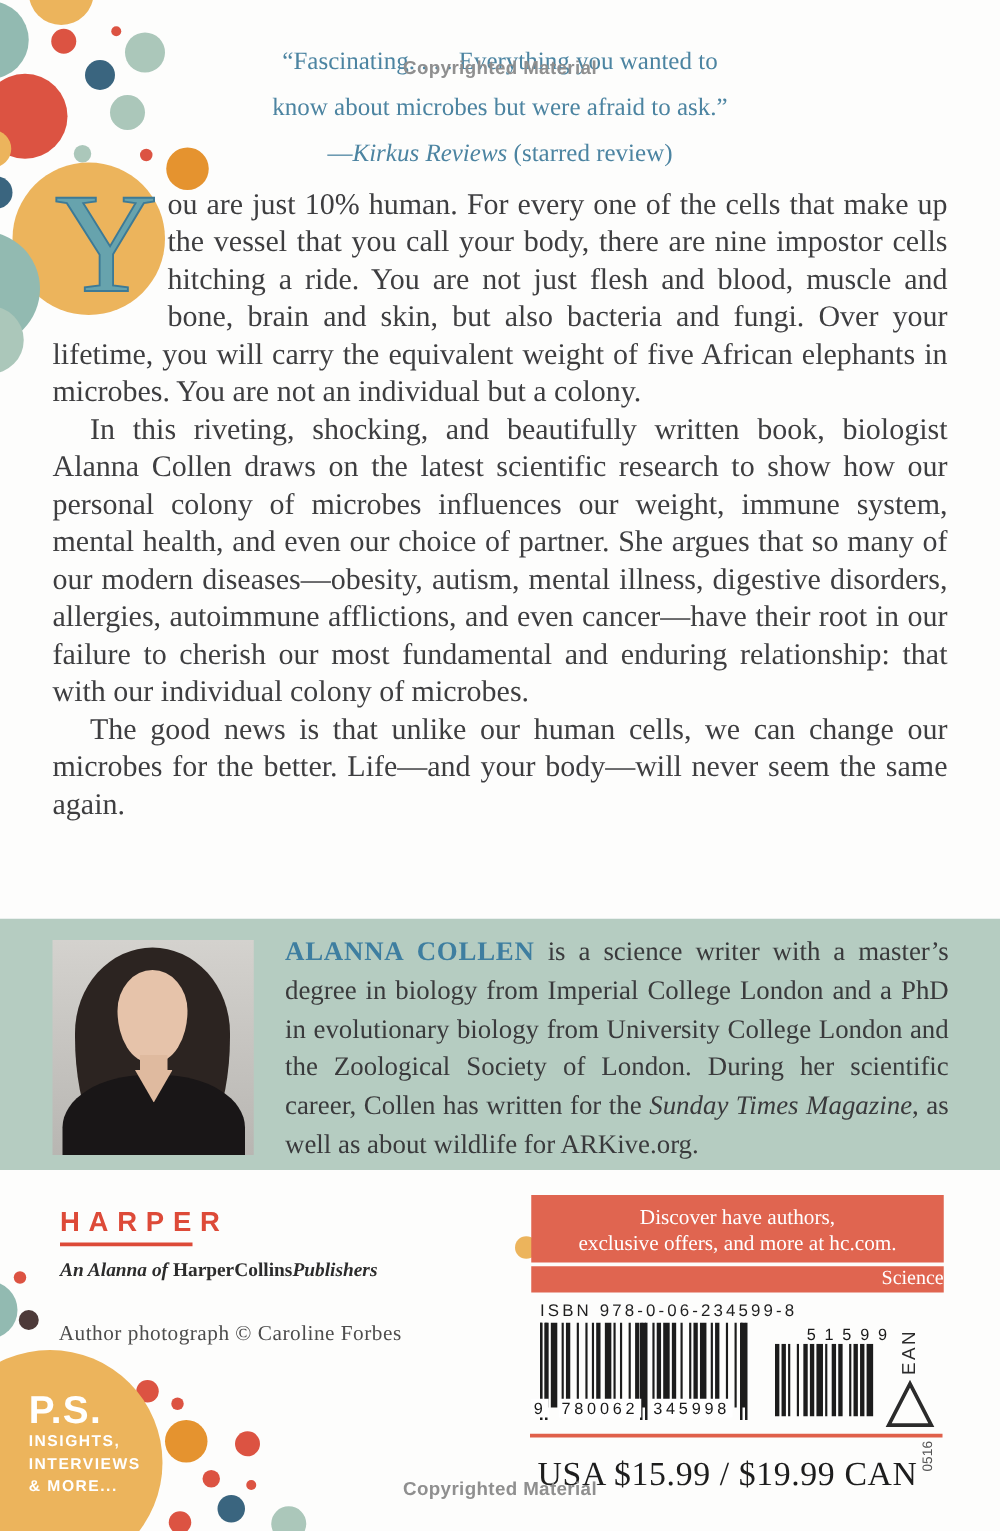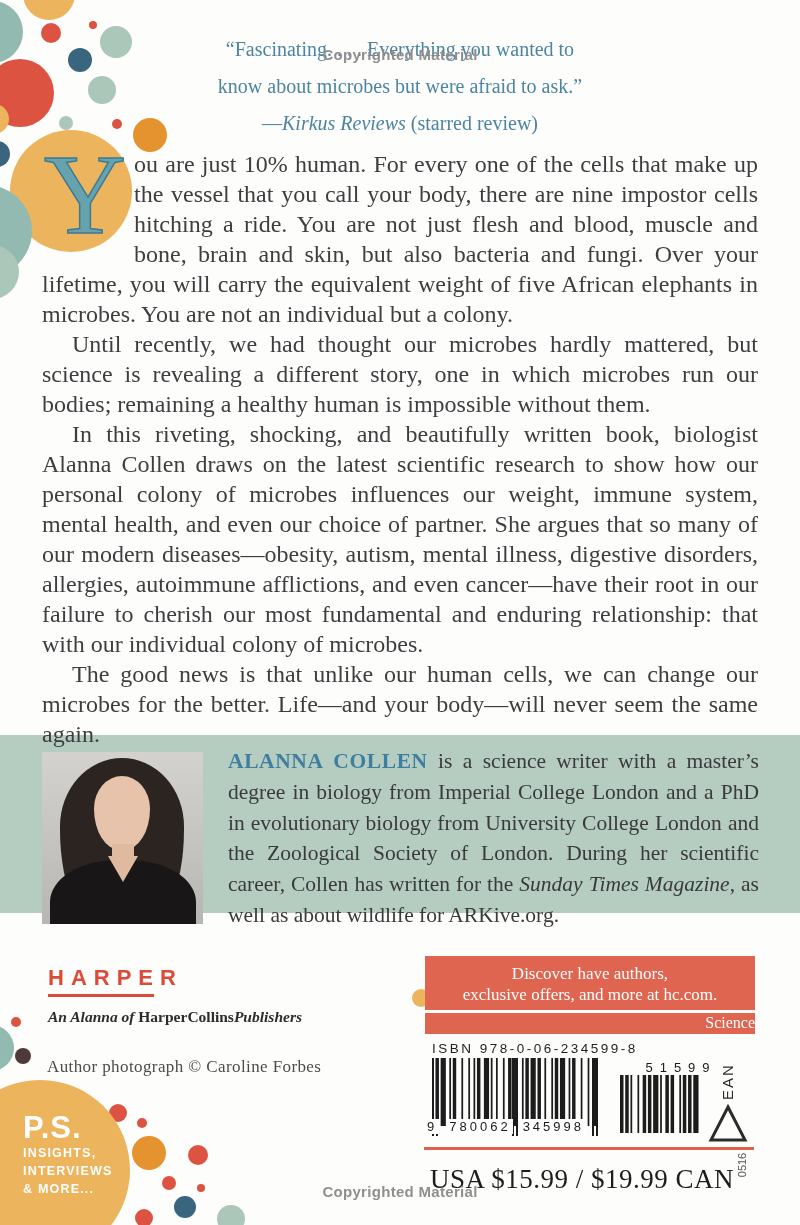--- a/index.html
+++ b/index.html
@@ -36,21 +36,21 @@
     color:#67a3ad; -webkit-text-stroke:1.5px #3d7a96;
     text-align:center; margin-right:6px; margin-top:2px;
   }
 
   .review-quote {
     position:absolute; top:683px; left:0; width:100%; text-align:center;
     font-size:26px; color:#d8503e; z-index:3;
   }
 
   .bio-band {
-    position:absolute; top:735px; left:0; width:800px; height:178px;
+    position:absolute; top:735px; left:0; width:800px; height:201px;
     background:#b5ccc1; z-index:2;
   }
   .bio-photo {
     position:absolute; top:17px; left:42px; width:161px; height:172px;
     background:linear-gradient(#d4d2ce,#b8b6b2); overflow:hidden;
   }
   .bio-photo .hair {
     position:absolute; left:18px; top:6px; width:124px; height:180px;
     background:#2c2421; border-radius:50% 50% 40% 40% / 38% 38% 60% 60%;
   }
@@ -178,21 +178,20 @@
   <div class="copyright top">Copyrighted Material</div>
 
   <div class="praise">
     <div>“Fascinating. . . . Everything you wanted to</div>
     <div>know about microbes but were afraid to ask.”</div>
     <div><span>—</span><span class="italic">Kirkus Reviews</span><span> (starred review)</span></div>
   </div>
 
   <div class="synopsis">
     <p><span class="dropcap">Y</span><span>ou are just 10% human. For every one of the cells that make up the vessel that you call your body, there are nine impostor cells hitching a ride. You are not just flesh and blood, muscle and bone, brain and skin, but also bacteria and fungi. Over your lifetime, you will carry the equivalent weight of five African elephants in microbes. You are not an individual but a colony.</span></p>
-    <p class="indent">Until recently, we had thought our microbes hardly mattered, but science is revealing a different story, one in which microbes run our bodies; remaining a healthy human is impossible without them.</p>
     <p class="indent">In this riveting, shocking, and beautifully written book, biologist Alanna Collen draws on the latest scientific research to show how our personal colony of microbes influences our weight, immune system, mental health, and even our choice of partner. She argues that so many of our modern diseases—obesity, autism, mental illness, digestive disorders, allergies, autoimmune afflictions, and even cancer—have their root in our failure to cherish our most fundamental and enduring relationship: that with our individual colony of microbes.</p>
     <p class="indent">The good news is that unlike our human cells, we can change our microbes for the better. Life—and your body—will never seem the same again.</p>
   </div>
 
 
   <div class="bio-band">
     <div class="bio-photo">
       <div class="hair"></div>
       <div class="face"></div>
       <div class="neck"></div>

